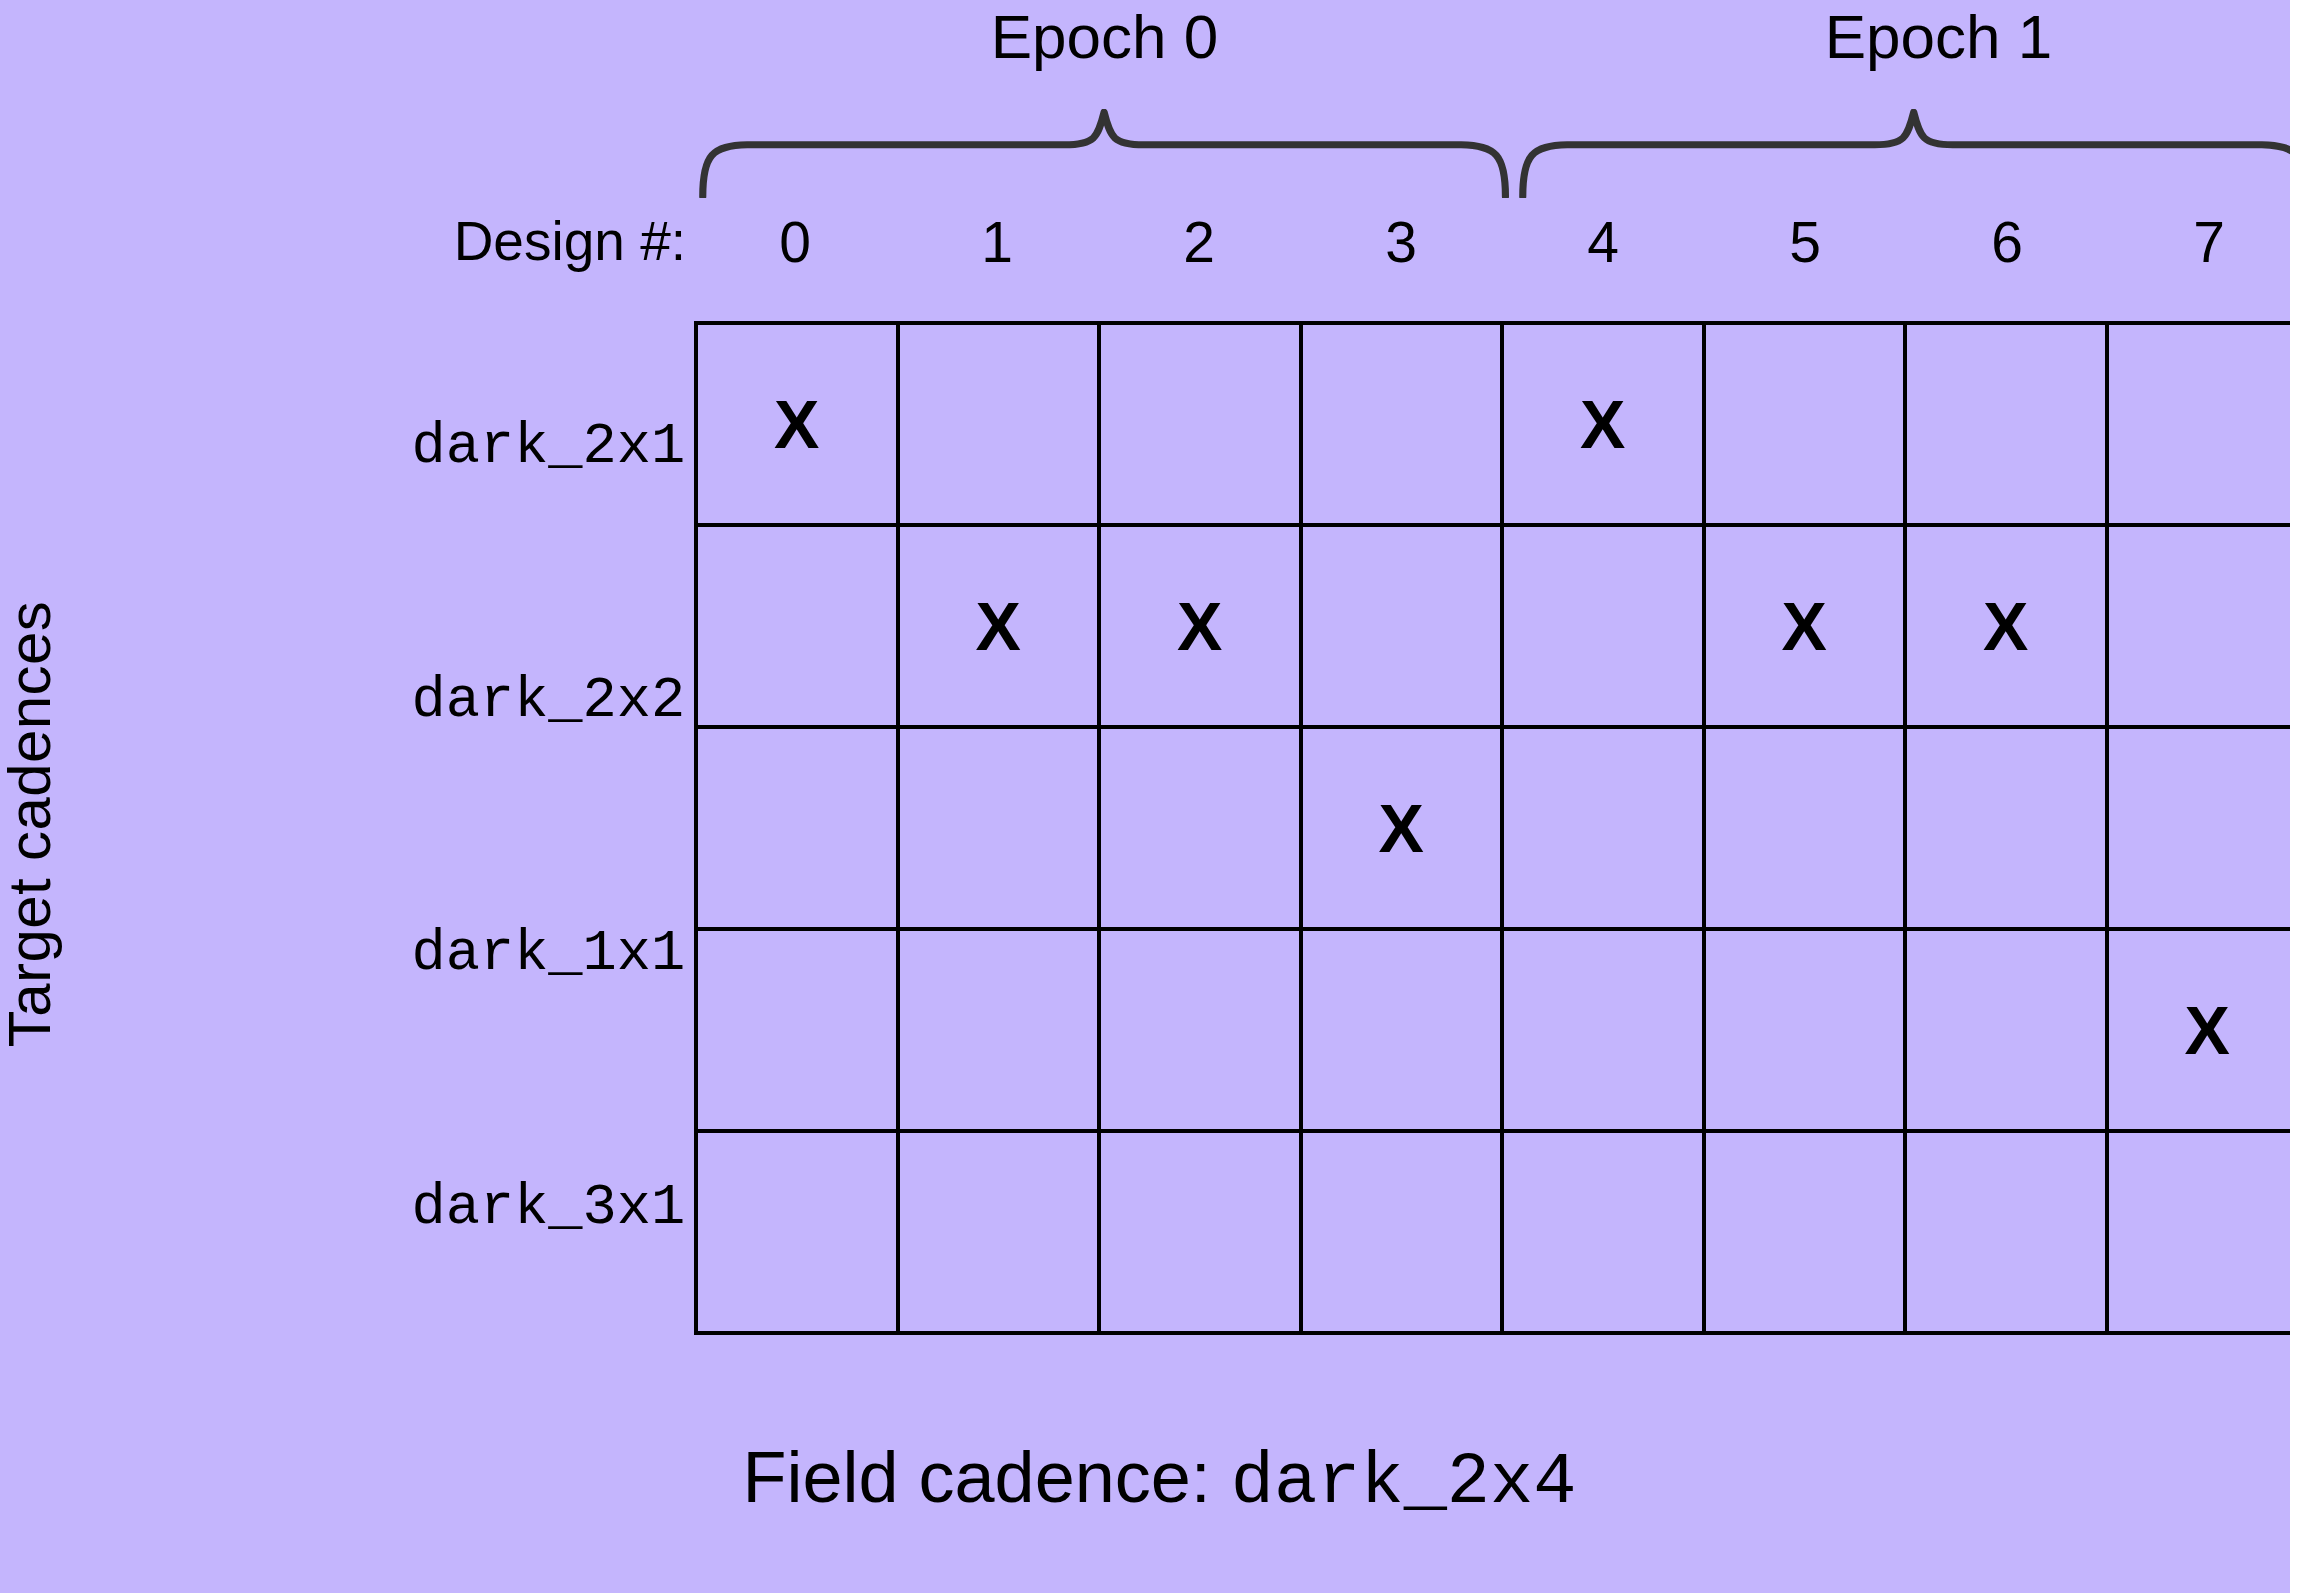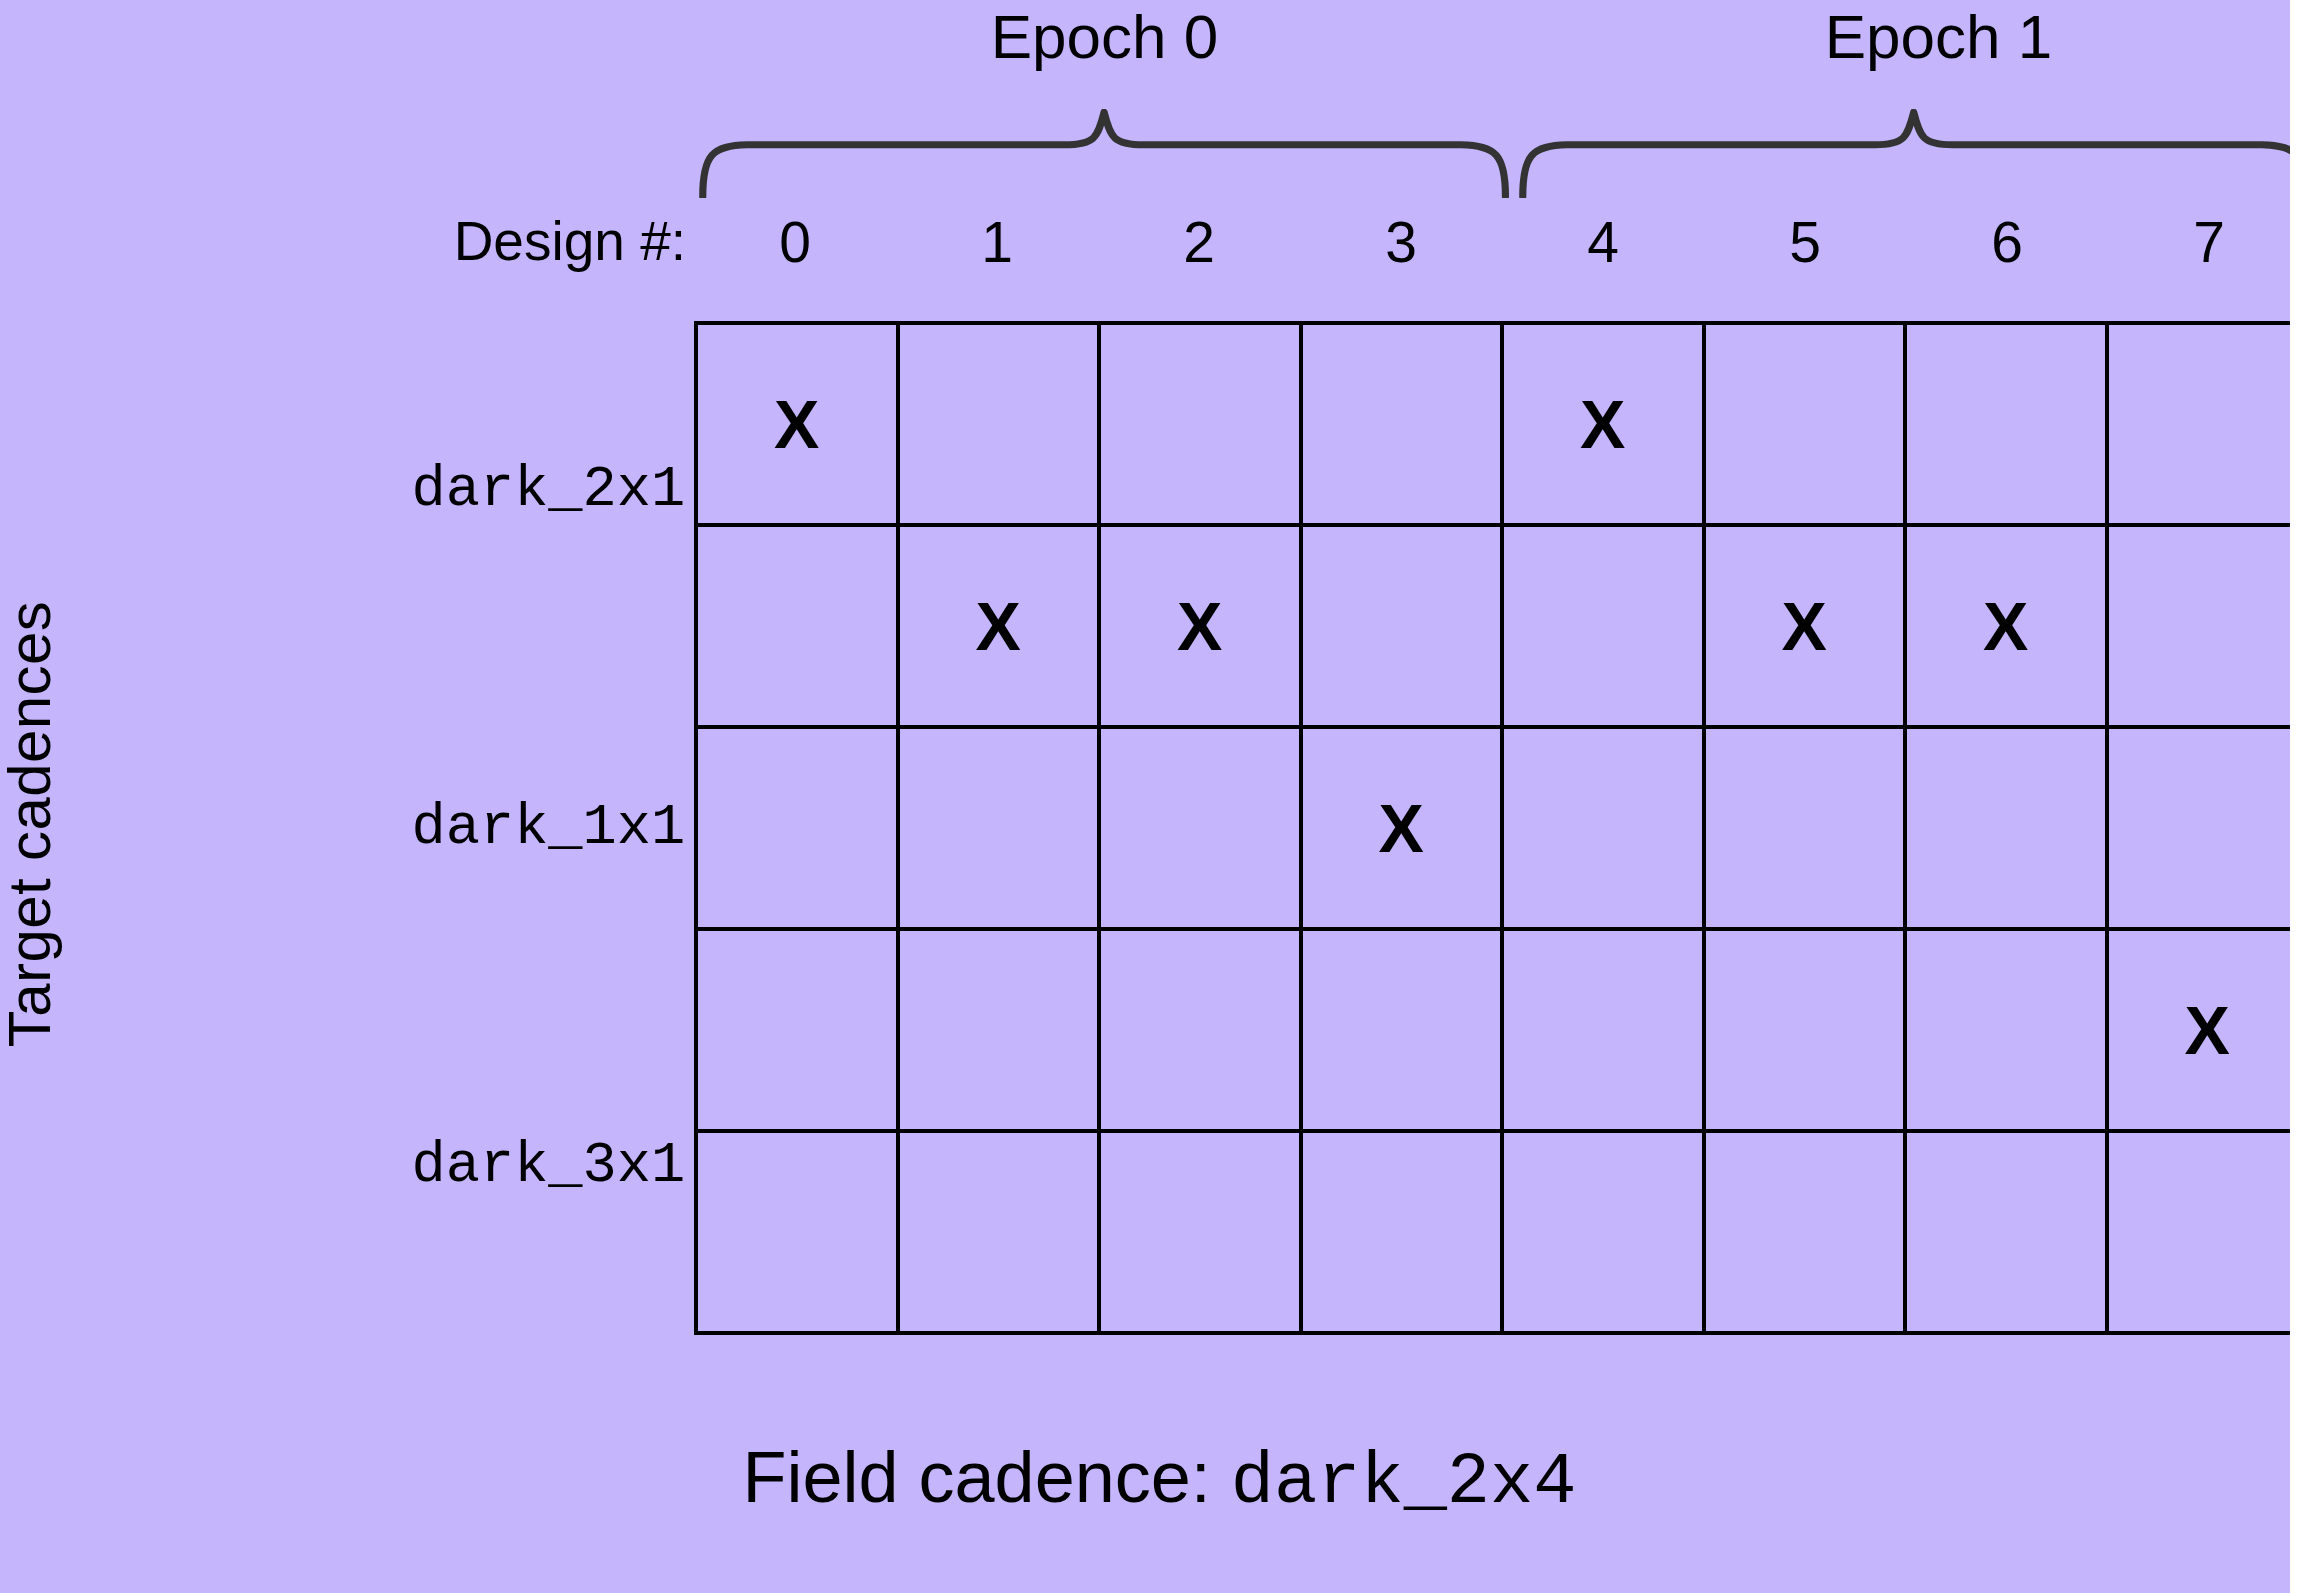--- a/index.html
+++ b/index.html
@@ -203,20 +203,21 @@
     <div class="col-head">4</div>
     <div class="col-head">5</div>
     <div class="col-head">6</div>
     <div class="col-head">7</div>
   </div>
 
   <div id="target-cadences-axis-title">Target cadences</div>
 
   <div id="row-label-column">
     <div class="row-label">dark_2x1</div>
+    <div class="row-label">dark_2x2</div>
     <div class="row-label">dark_1x1</div>
     <div class="row-label">dark_3x1</div>
   </div>
 
   <div id="cadence-matrix">
     <div class="matrix-row">
       <div class="matrix-cell">
           <span class="cell-mark">X</span>
         </div>
       <div class="matrix-cell"></div>

